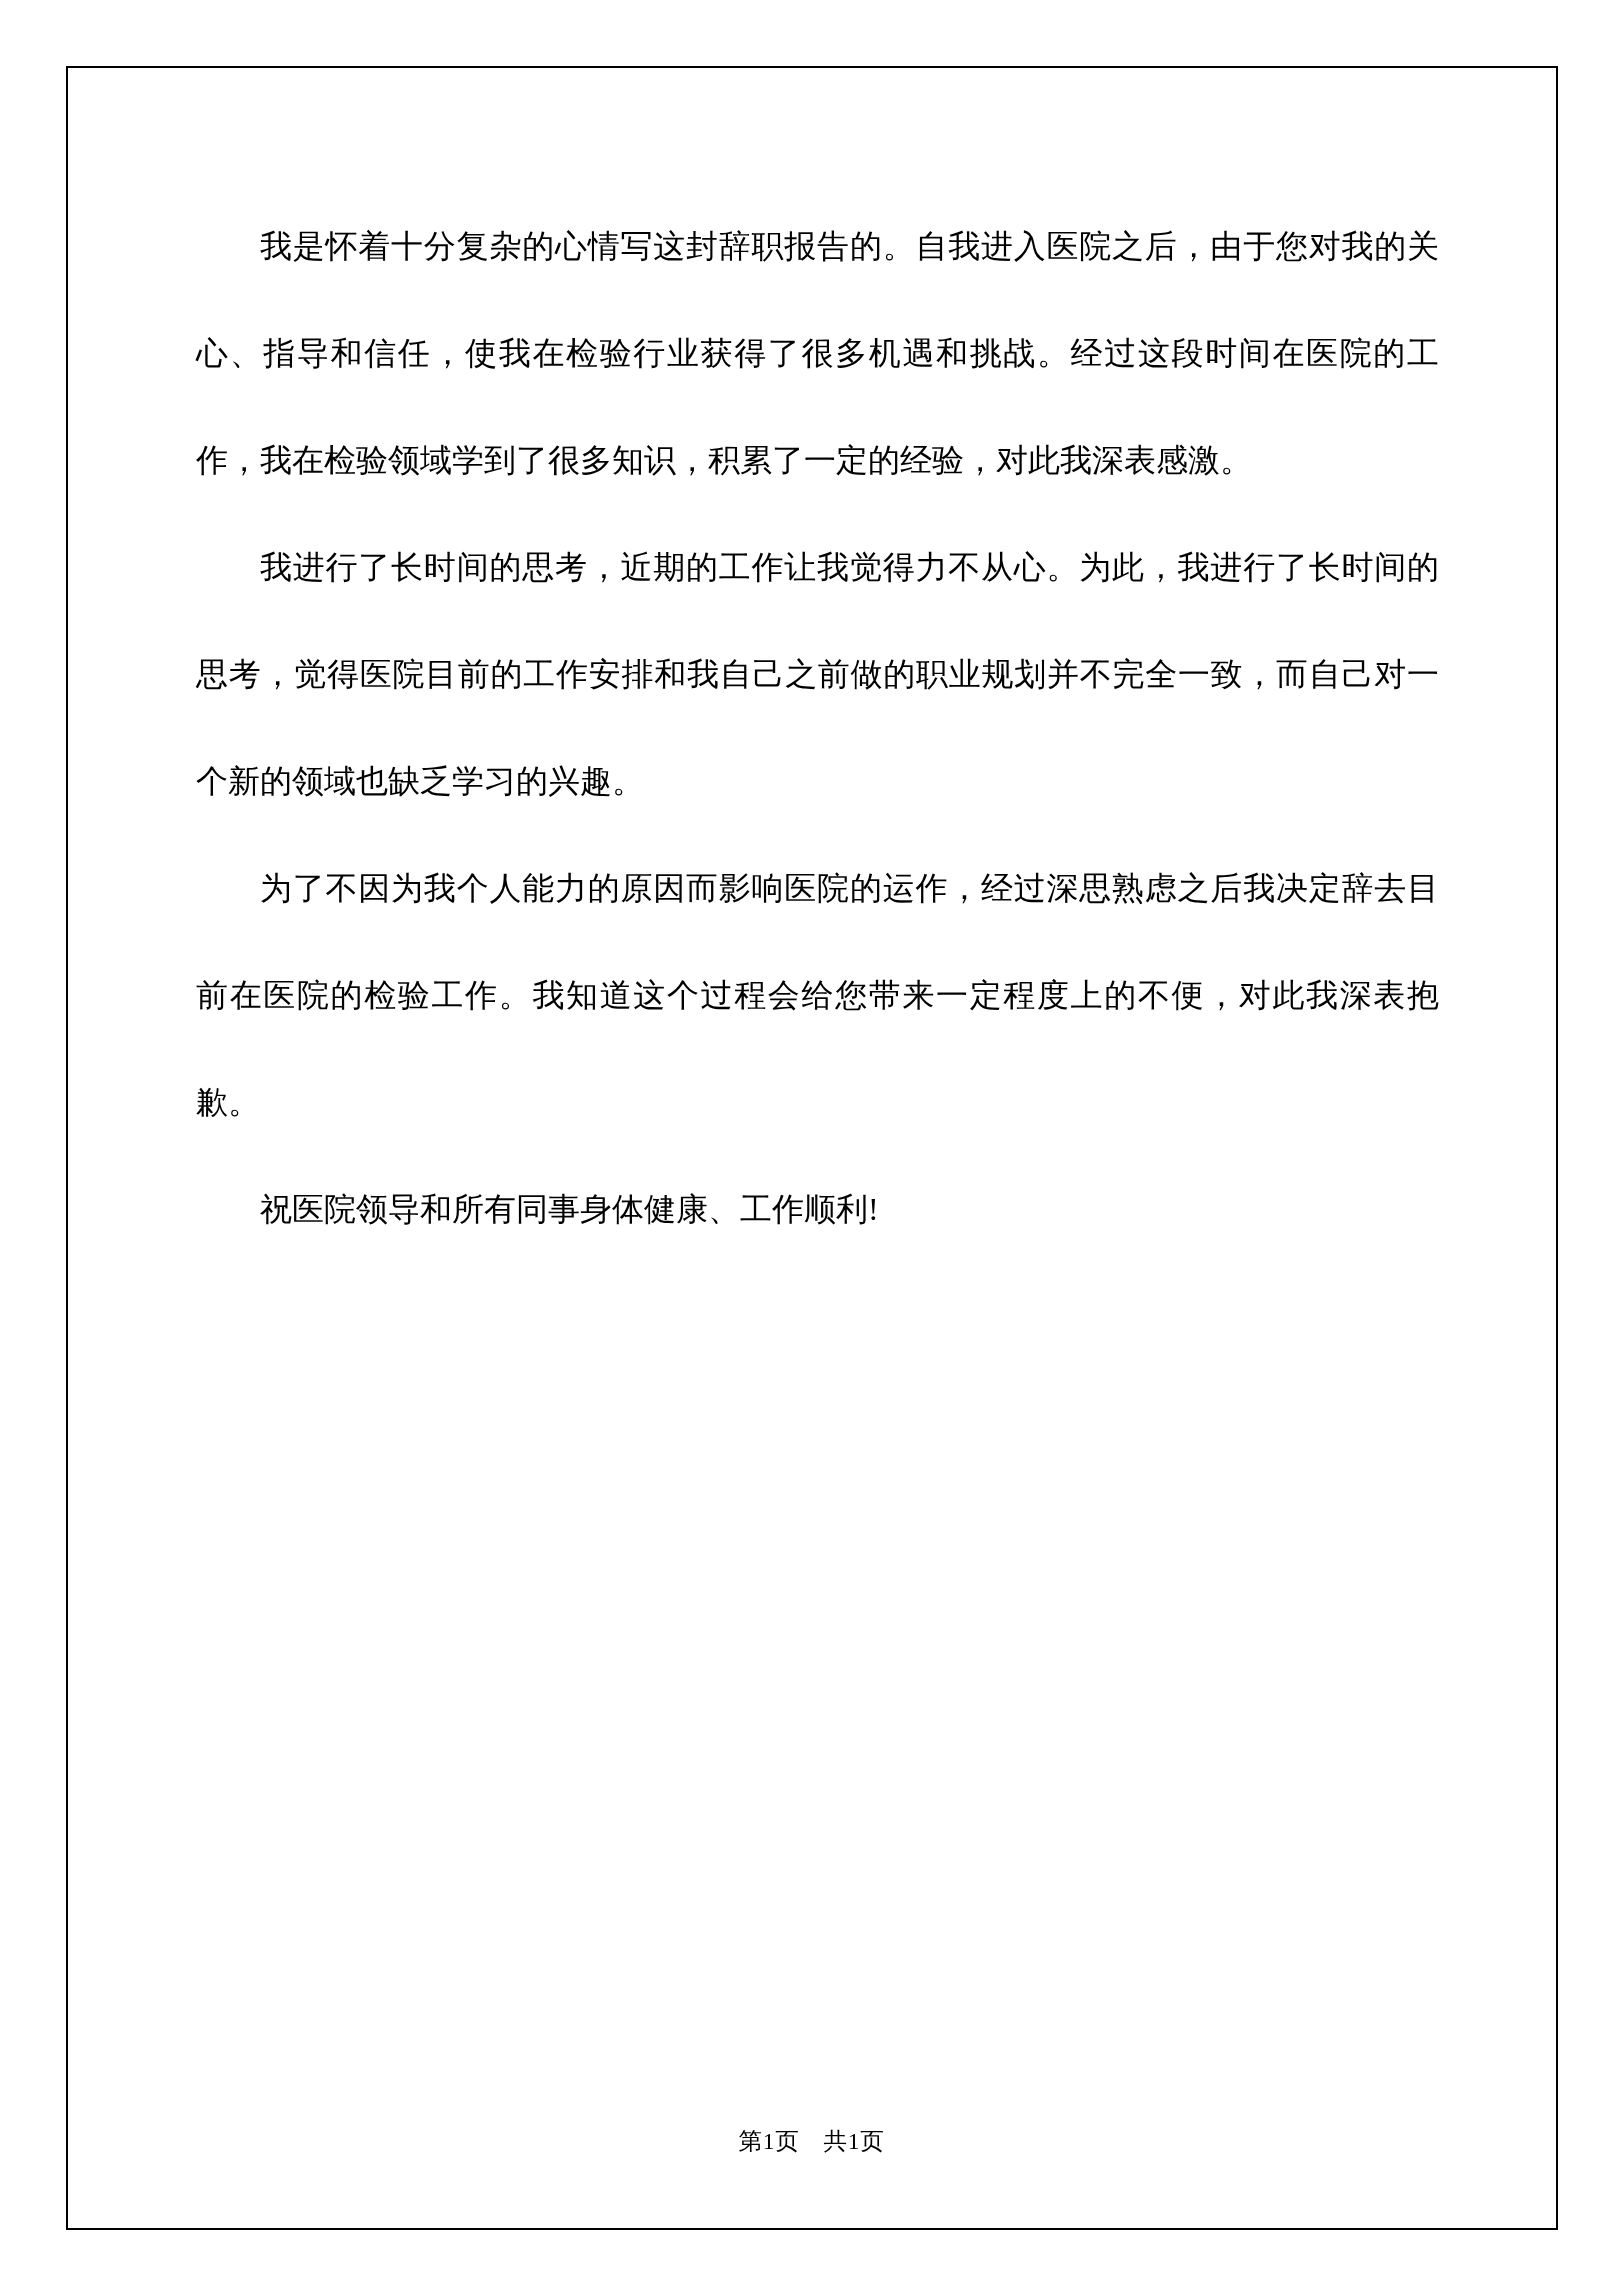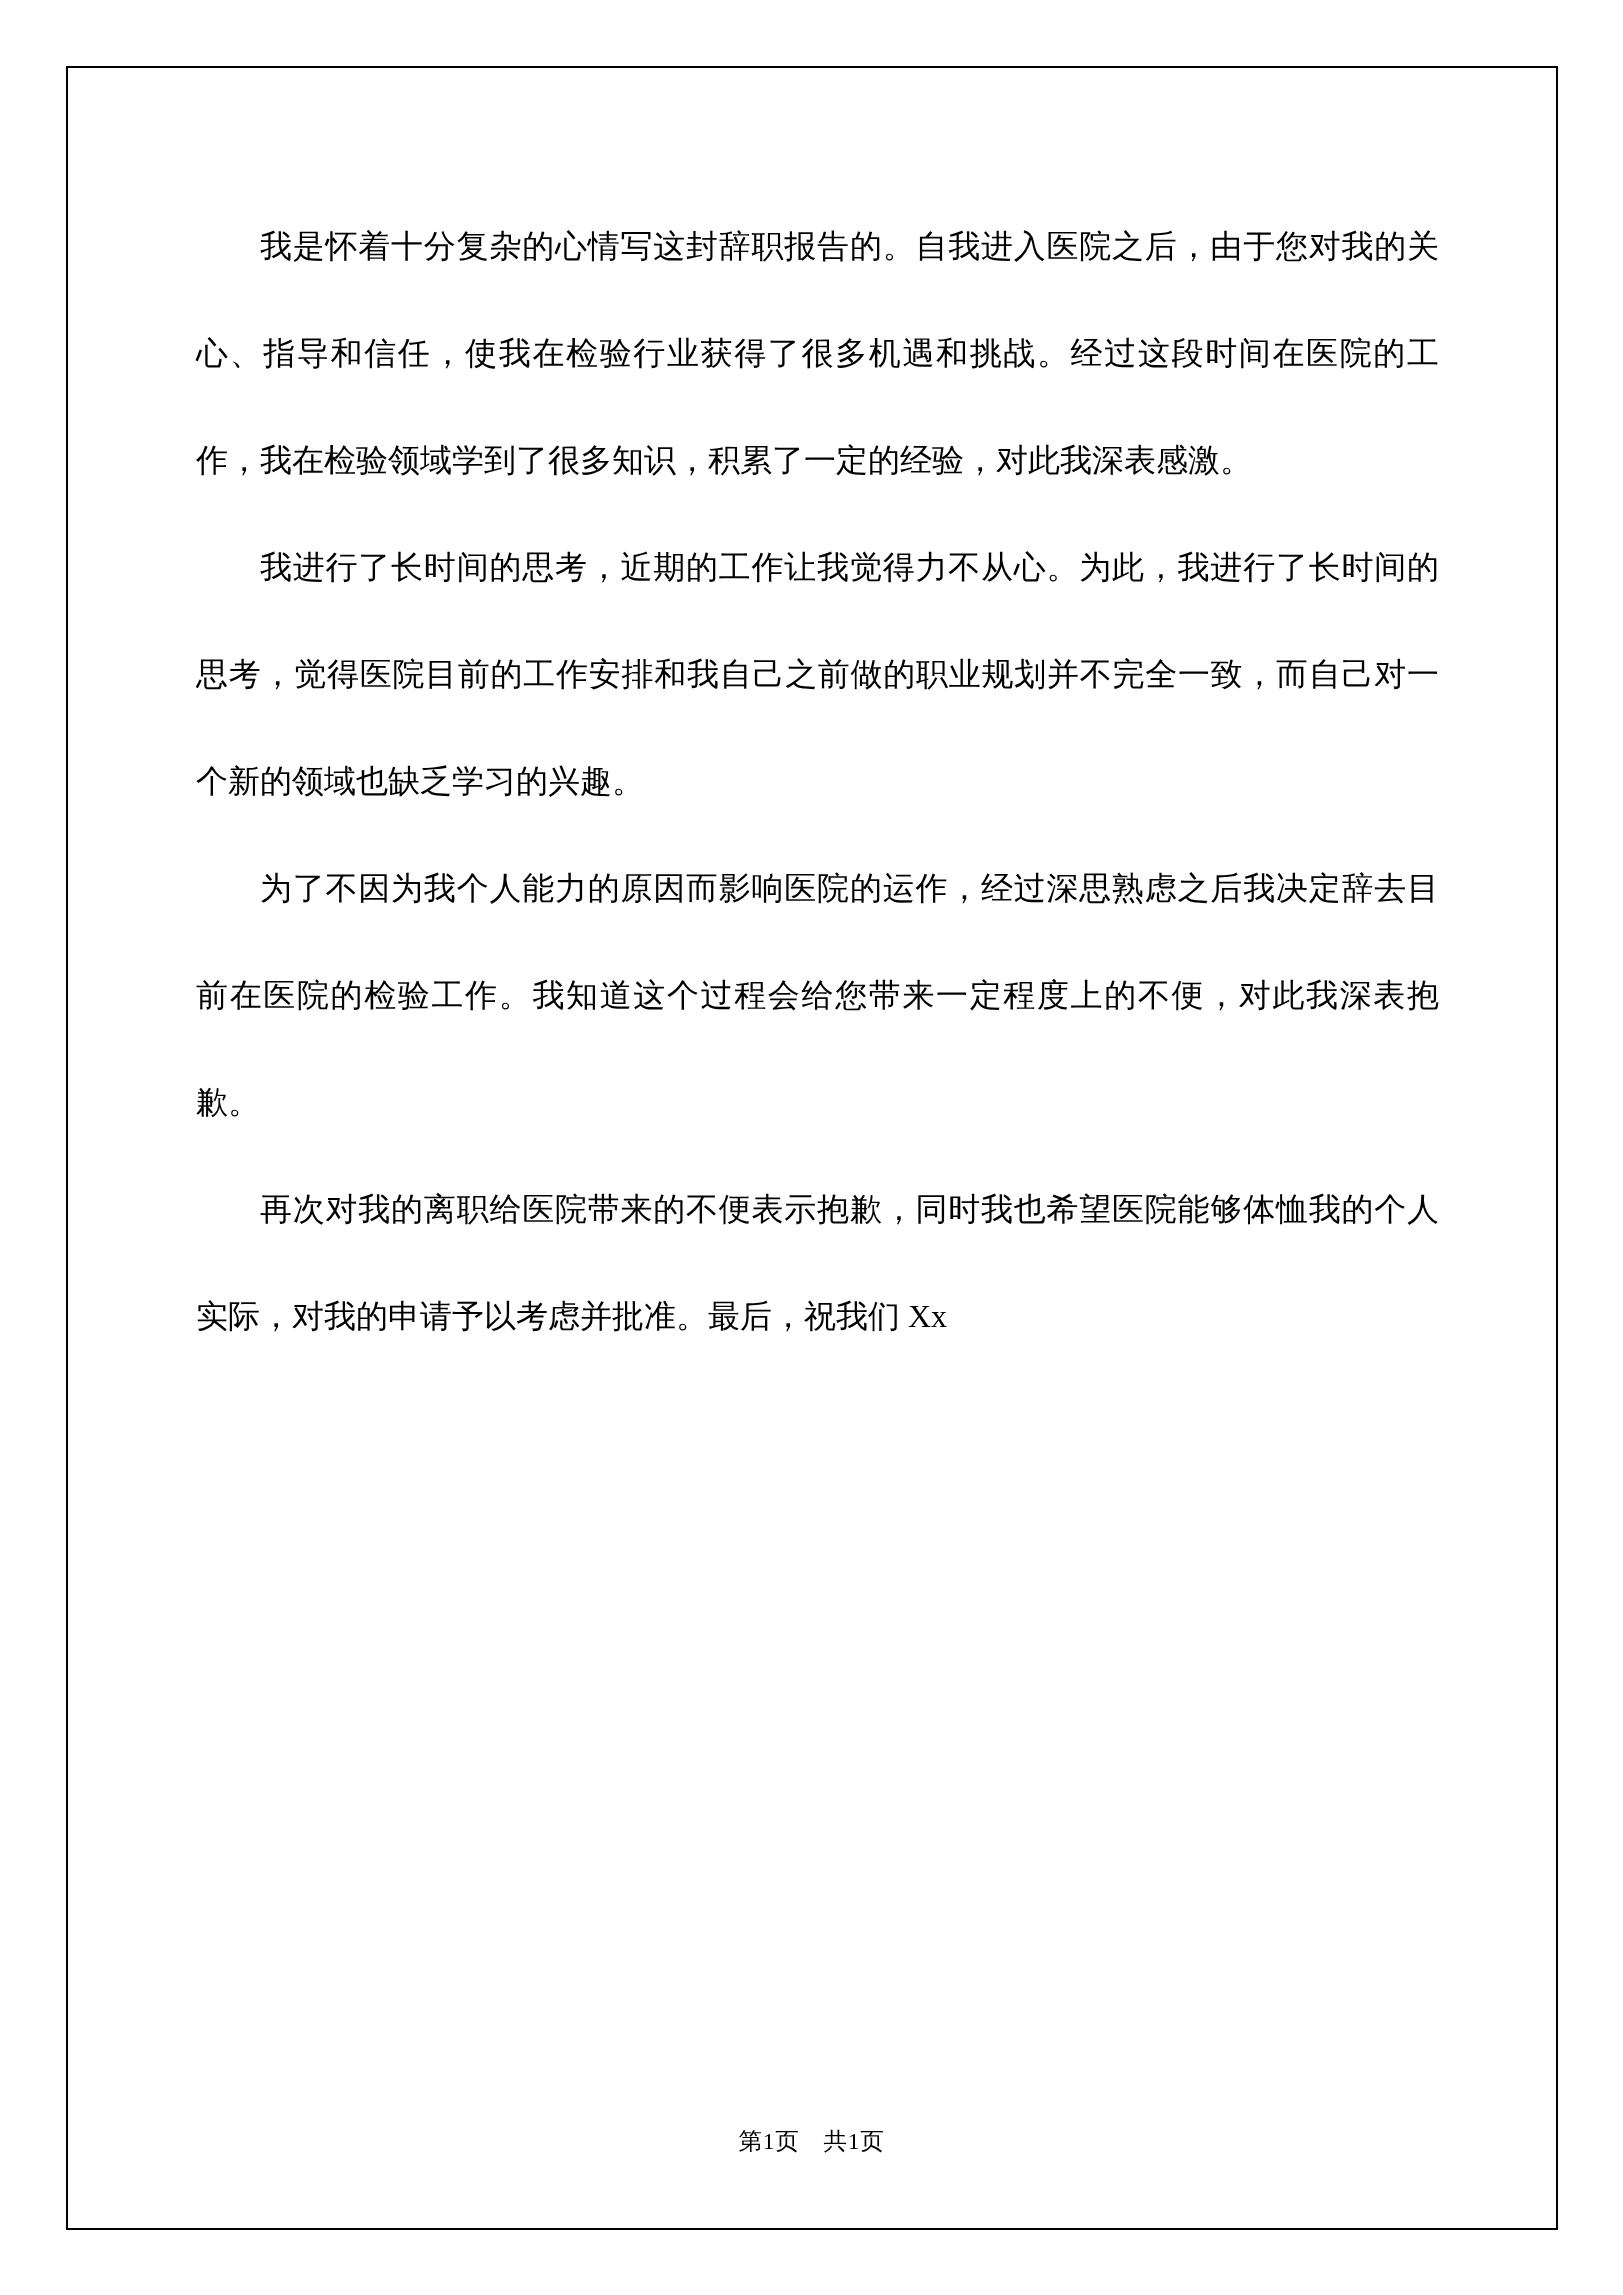--- a/index.html
+++ b/index.html
@@ -55,17 +55,17 @@
 </style>
 </head>
 <body>
 
 <div class="page-border-frame"></div>
 
 <div class="doc-body">
   <p>我是怀着十分复杂的心情写这封辞职报告的。自我进入医院之后，由于您对我的关心、指导和信任，使我在检验行业获得了很多机遇和挑战。经过这段时间在医院的工作，我在检验领域学到了很多知识，积累了一定的经验，对此我深表感激。</p>
   <p>我进行了长时间的思考，近期的工作让我觉得力不从心。为此，我进行了长时间的思考，觉得医院目前的工作安排和我自己之前做的职业规划并不完全一致，而自己对一个新的领域也缺乏学习的兴趣。</p>
   <p>为了不因为我个人能力的原因而影响医院的运作，经过深思熟虑之后我决定辞去目前在医院的检验工作。我知道这个过程会给您带来一定程度上的不便，对此我深表抱歉。</p>
-  <p>再次对我的离职给医院带来的不便表示抱歉，同时我也希望医院能够体恤我的个人实际，对我的申请予以考虑并批准。最后，祝我们 Xx</p>
+  <p>祝医院领导和所有同事身体健康、工作顺利!</p>
 </div>
 
 <div class="page-footer">第1页　共1页</div>
 
 
 </body></html>

